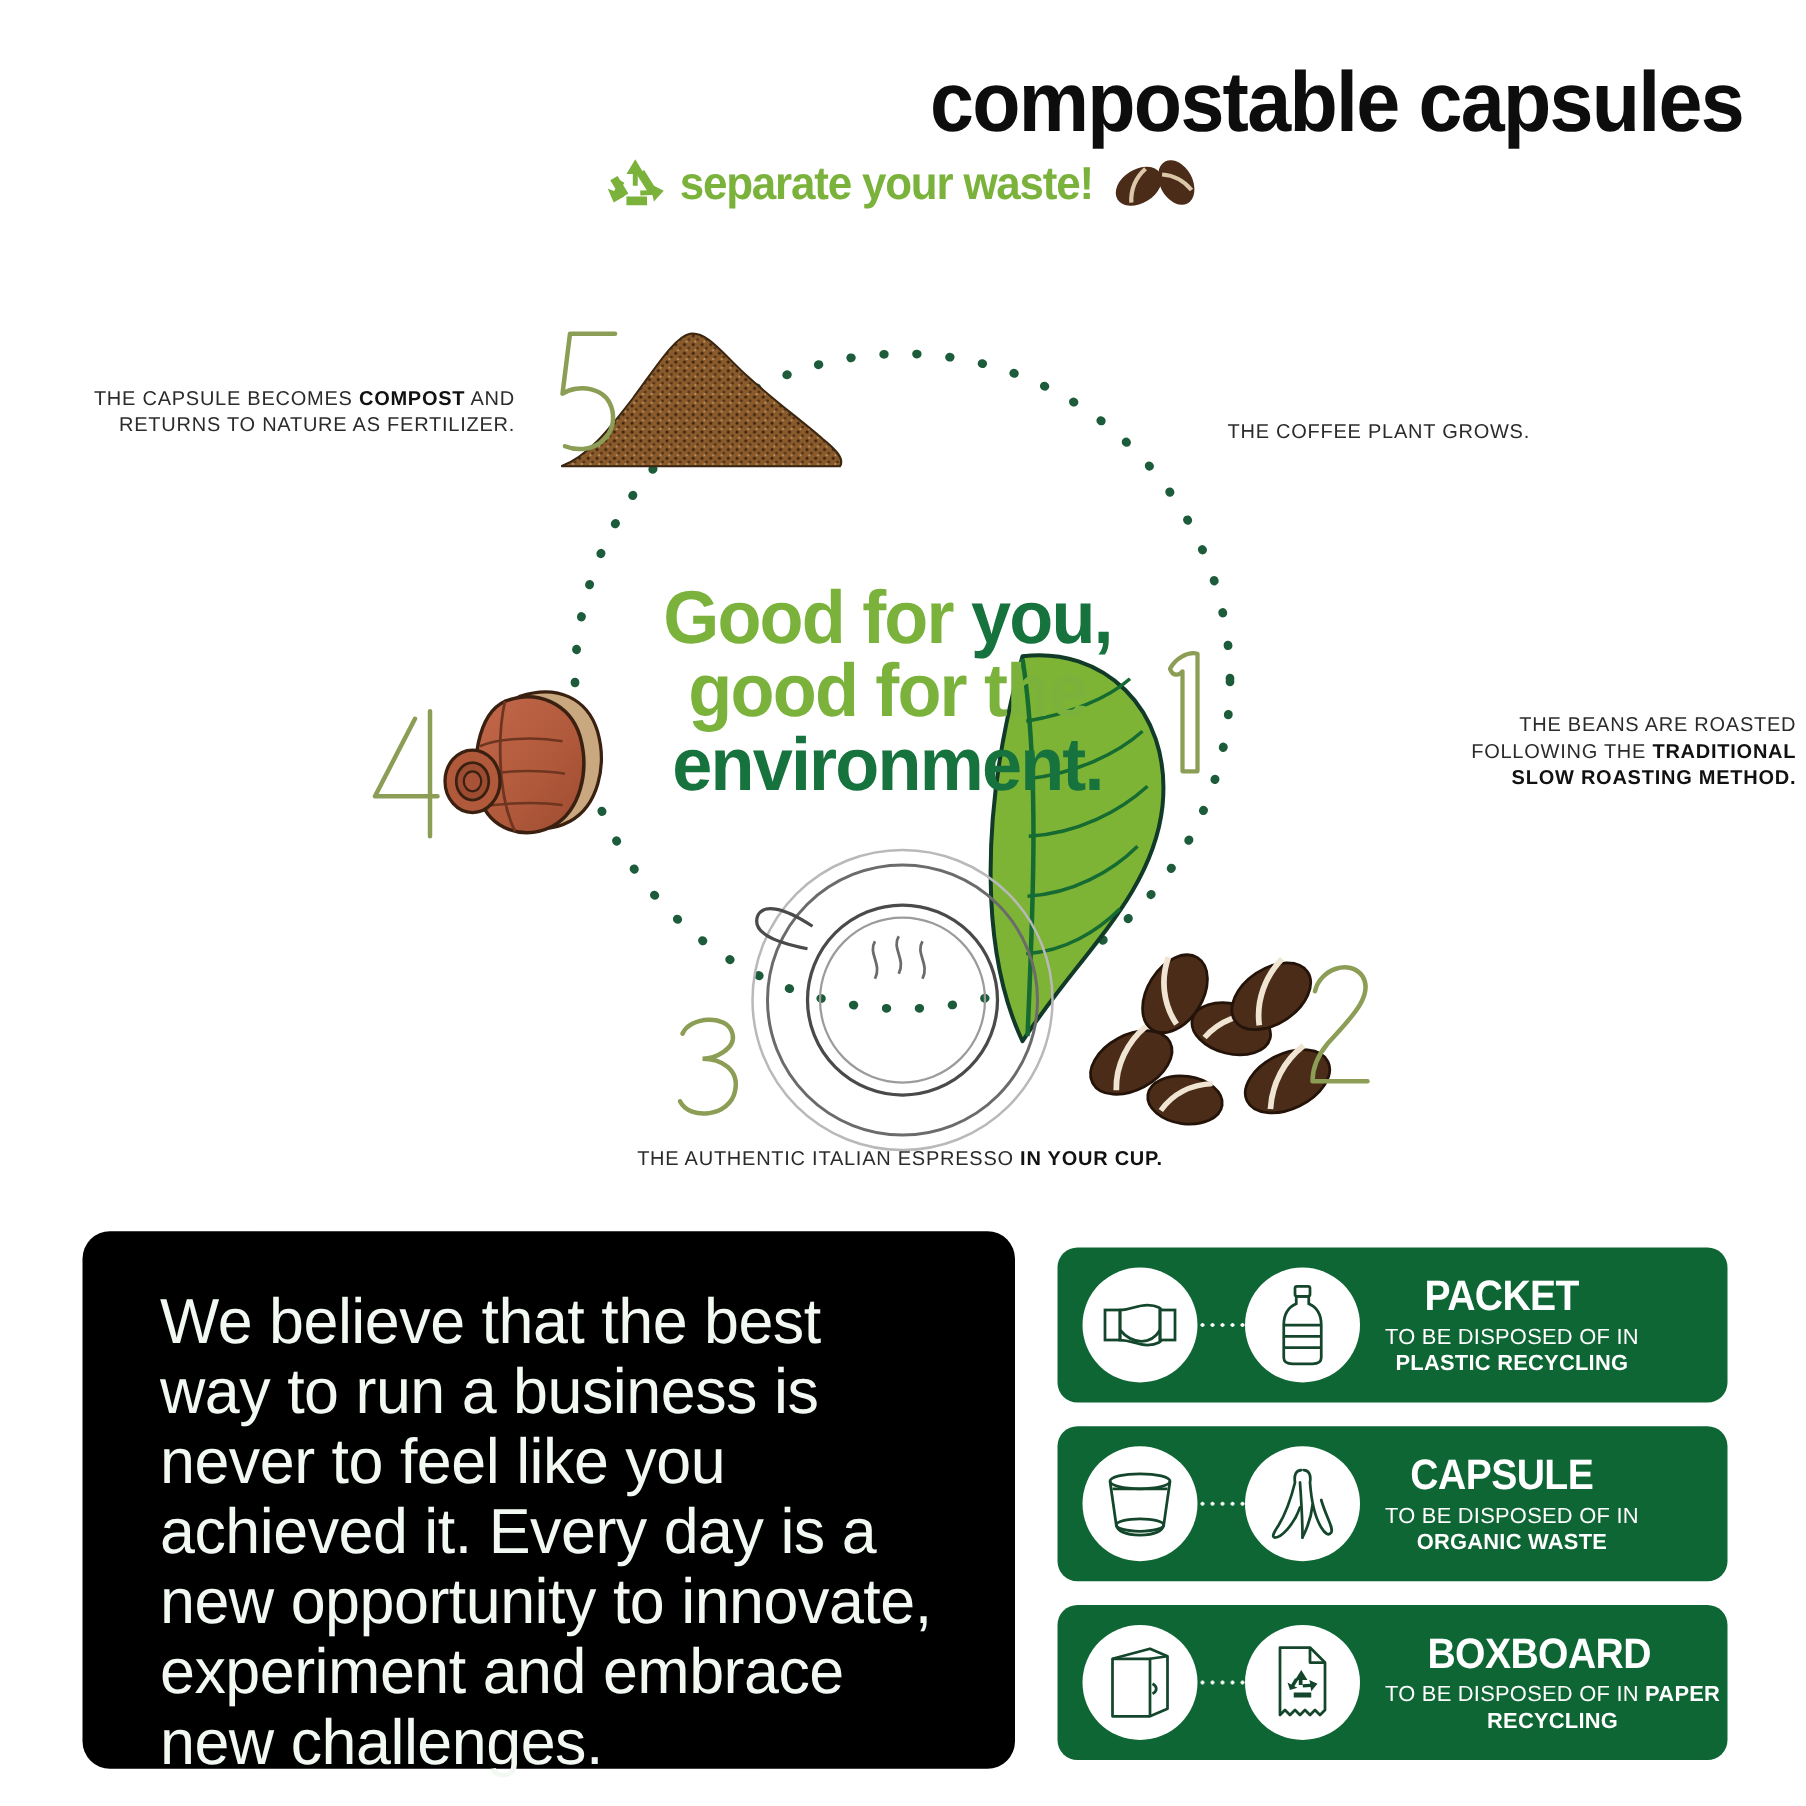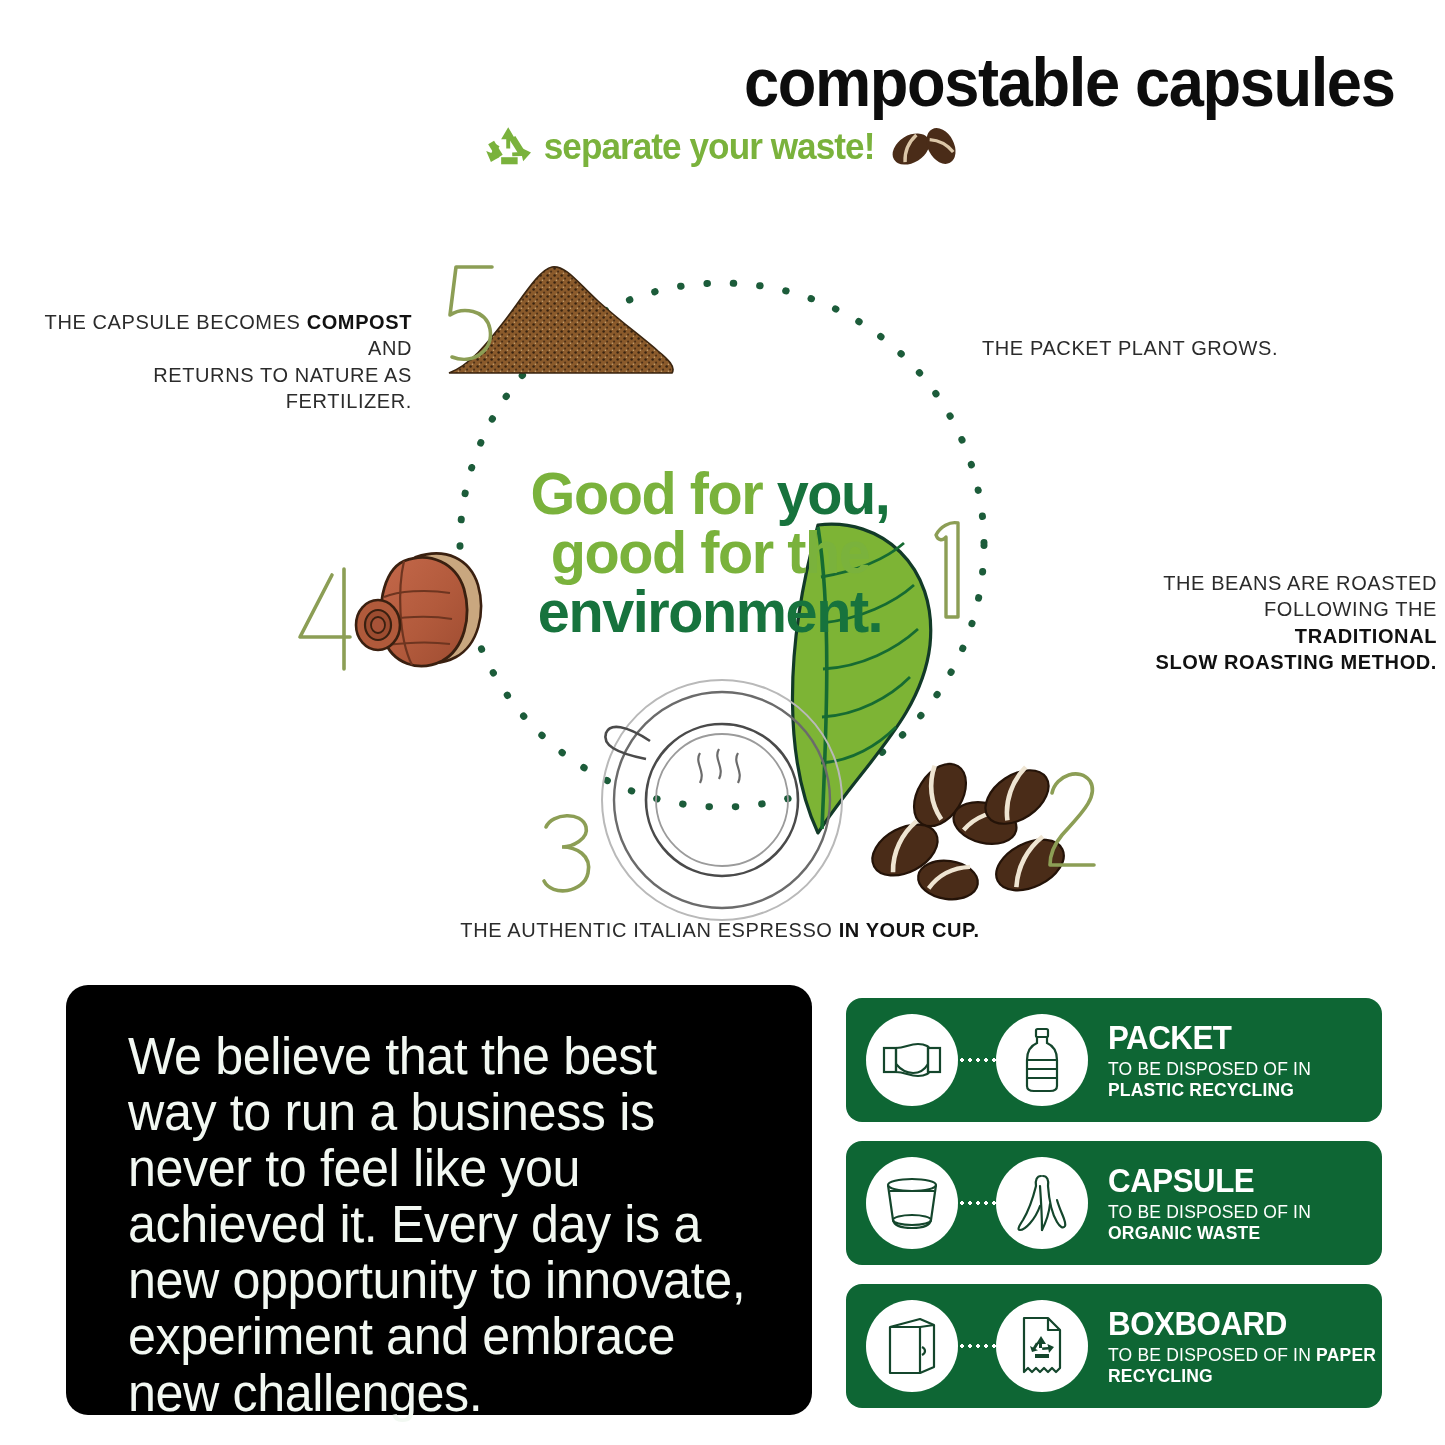--- a/index.html
+++ b/index.html
@@ -38,21 +38,21 @@
     position:absolute;left:500px;top:240px;width:420px;
     text-align:center;line-height:.98;
     font-weight:bold;font-size:60px;letter-spacing:-1.5px;
   }
   .center-text .ln{display:block;white-space:nowrap;transform:scaleX(.96);}
   .g-light{color:#7ab23c;}
   .g-dark{color:#17733d;}
 
   .step-label{
     position:absolute;
-    font-size:20px;color:#2b2b2b;letter-spacing:.6px;line-height:1.32;
+    font-size:16px;color:#2b2b2b;letter-spacing:.6px;line-height:1.32;
     font-weight:400;
   }
   .step-label b{font-weight:bold;color:#111;}
   .lbl-5{left:22px;top:84px;width:390px;text-align:right;}
   .lbl-1{left:982px;top:110px;width:330px;text-align:left;}
   .lbl-2{left:1117px;top:345px;width:320px;text-align:right;}
   .lbl-4{left:44px;top:457px;width:348px;text-align:right;}
   .lbl-3{left:400px;top:692px;width:640px;text-align:center;}
 
   
@@ -74,21 +74,21 @@
   .card-icons{display:flex;align-items:center;gap:0;}
   .circ{
     width:92px;height:92px;border-radius:50%;background:#ffffff;
     display:flex;align-items:center;justify-content:center;flex:0 0 auto;
   }
   .dots-link{
     width:38px;height:4px;flex:0 0 auto;
     background-image:radial-gradient(circle, #ffffff 1.6px, transparent 1.7px);
     background-size:8px 8px;background-repeat:repeat-x;background-position:left center;
   }
-  .card-text{margin-left:20px;color:#ffffff;}
+  .card-text{margin-left:20px;color:#ffffff;text-align:center;}
   .card-title{
     font-size:34px;font-weight:bold;letter-spacing:-.5px;line-height:1;
     transform:scaleX(.92);transform-origin:left center;
   }
   .card-sub{
     font-size:17.5px;line-height:1.2;margin-top:5px;letter-spacing:.2px;
     font-weight:400;max-width:300px;
   }
   .card-sub b{font-weight:bold;}
 </style>
@@ -235,21 +235,21 @@
       </g>
     </svg>
 
     <div class="center-text">
       <span class="ln"><span class="g-light">Good for </span><span class="g-dark">you,</span></span>
       <span class="ln g-light">good for the</span>
       <span class="ln g-dark">environment.</span>
     </div>
 
     <div class="step-label lbl-5">THE CAPSULE BECOMES <b>COMPOST</b> AND<br>RETURNS TO NATURE AS FERTILIZER.</div>
-    <div class="step-label lbl-1">THE PACKET PLANT GROWS.</div>
+    <div class="step-label lbl-1">THE COFFEE PLANT GROWS.</div>
     <div class="step-label lbl-2">THE BEANS ARE ROASTED<br>FOLLOWING THE <b>TRADITIONAL<br>SLOW ROASTING METHOD.</b></div>
     <div class="step-label lbl-3">THE AUTHENTIC ITALIAN ESPRESSO <b>IN YOUR CUP.</b></div>
   </div>
 
   <div class="quote-panel">
     <div class="quote-text">We believe that the best way to run a business is never to feel like you achieved it. Every day is a new opportunity to innovate, experiment and embrace new challenges.</div>
   </div>
 
   <div class="cards">
 

